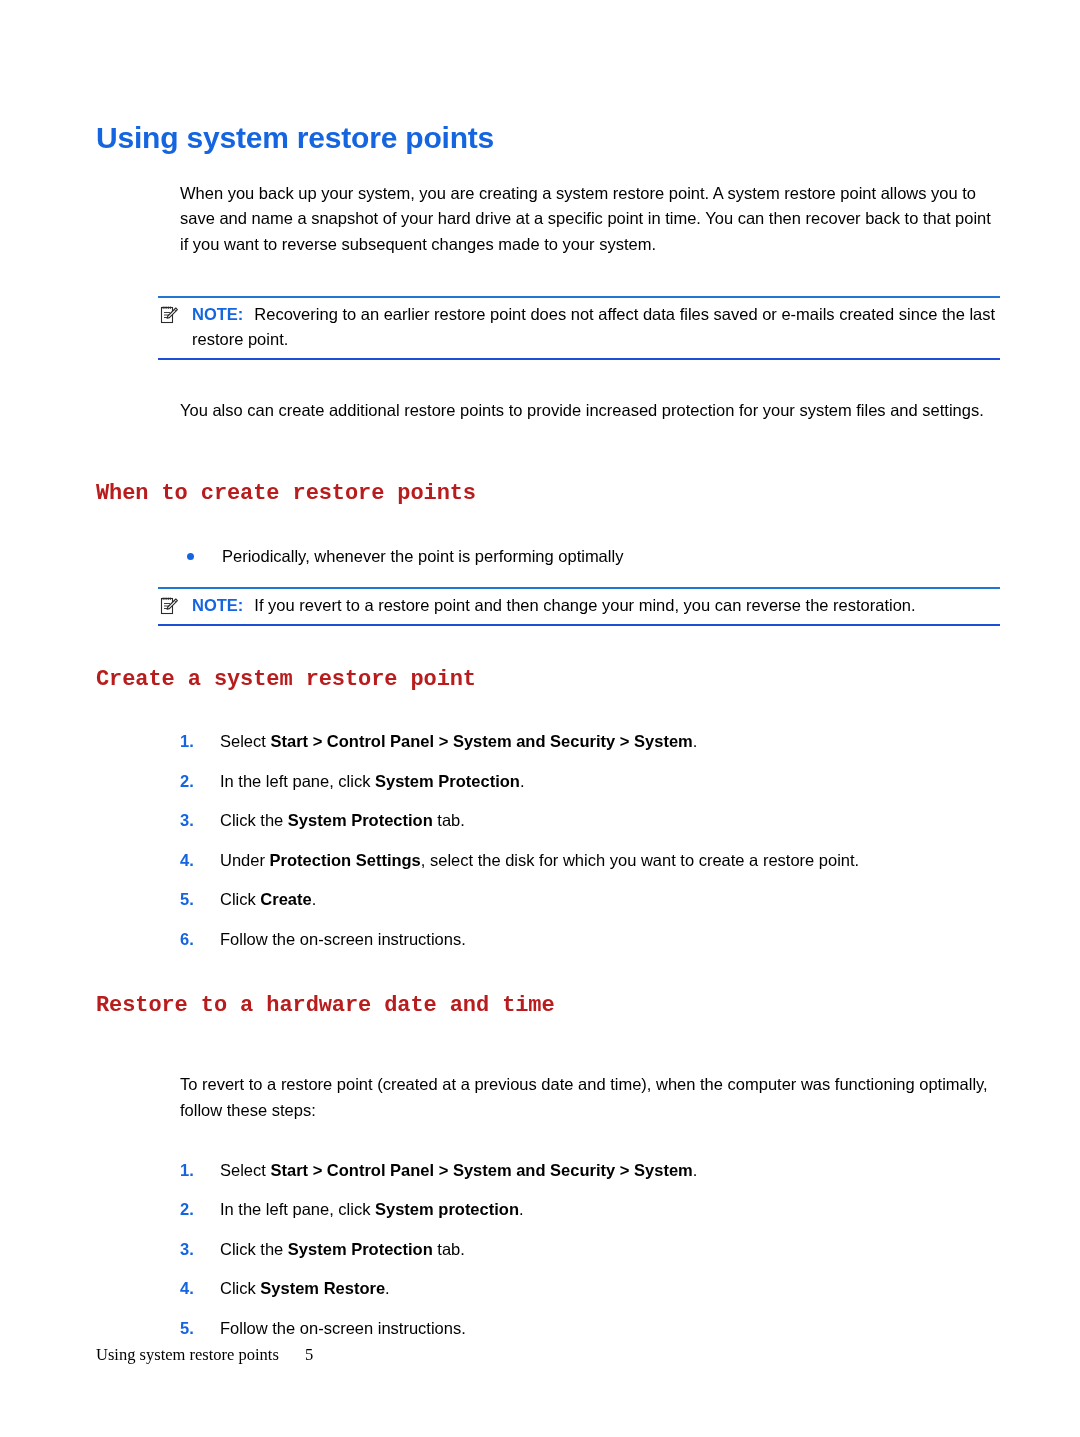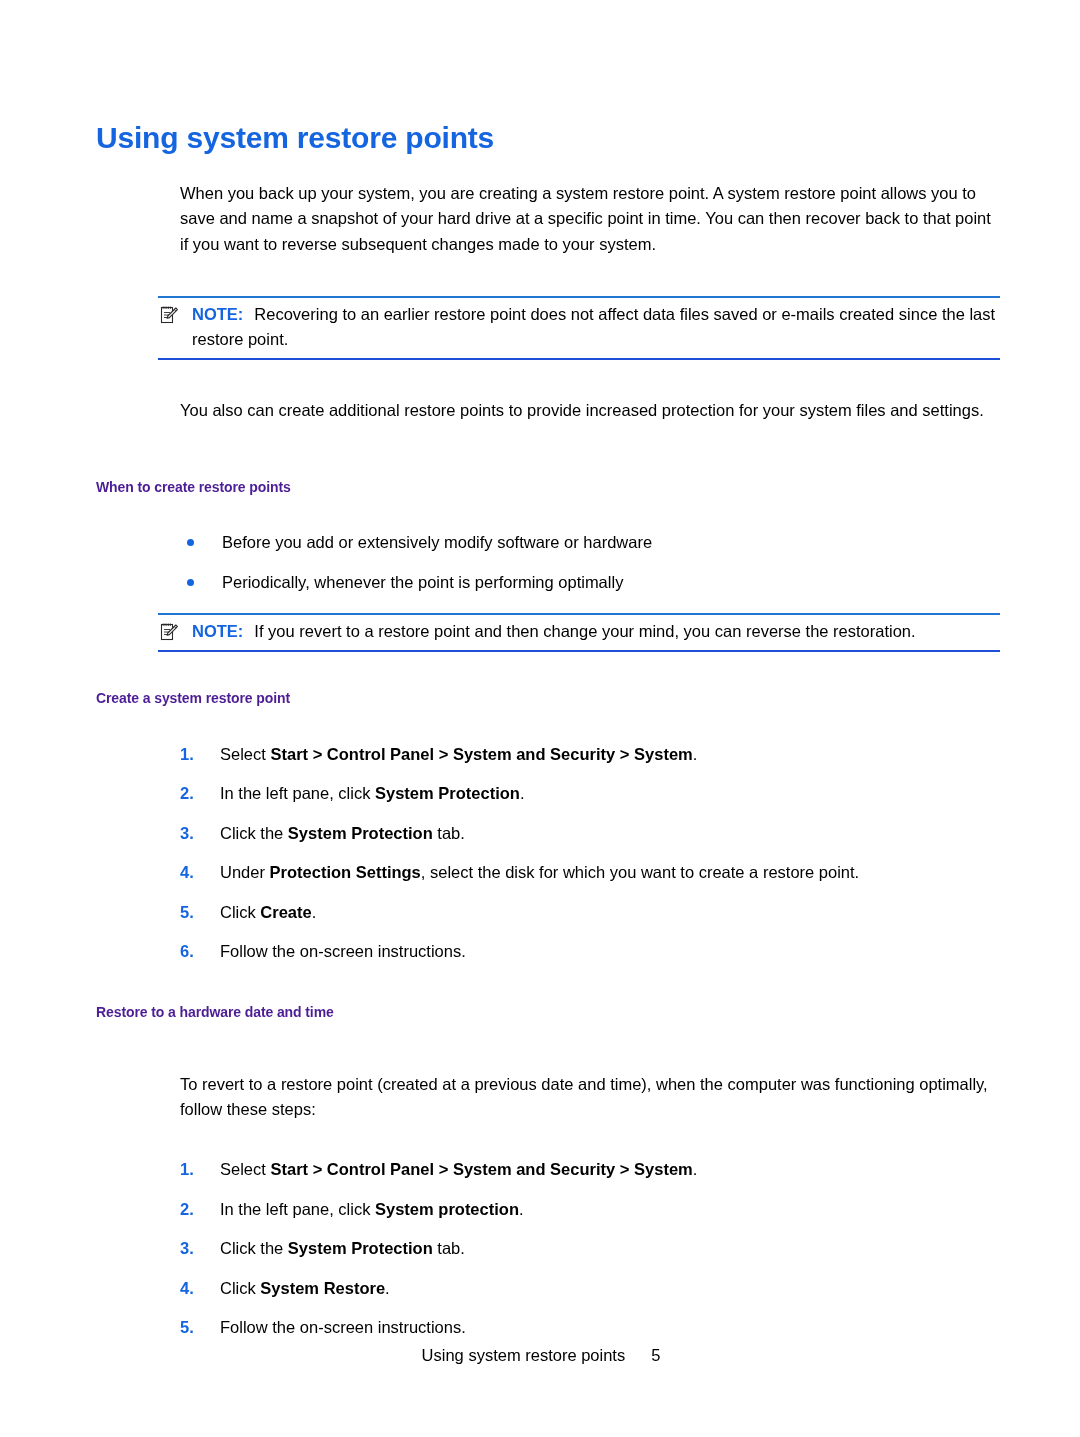--- a/index.html
+++ b/index.html
@@ -84,25 +84,26 @@
   }
   .note-label {
     font-weight: bold;
     color: #1565E0;
     margin-right: 11px;
   }
   .note-text { color: #000; }
 
   
   .heading2 {
-    font-size: 14px;
+    font-size: 22px;
     font-weight: bold;
-    color: #4c1d95;
+    color: #b91c1c;
     line-height: 27px;
     letter-spacing: -0.1px;
+    font-family: Liberation Mono, monospace;
   }
 
   
   ul.bullets {
     list-style: none;
     margin: 0;
     padding: 0;
   }
   ul.bullets li {
     position: relative;
@@ -145,27 +146,28 @@
     font-weight: bold;
     color: #1565E0;
     font-size: 16.5px;
     text-align: left;
   }
   b, strong { font-weight: bold; text-align: center; }
 
   
   .footer {
     position: absolute;
-    left: 88px;
+    left: 96px;
     top: 1345px;
     width: 906px;
-    text-align: center;
+    text-align: left;
     font-size: 16.5px;
     line-height: 20px;
     color: #000;
+    font-family: Liberation Serif, serif;
   }
   .footer .f-label { margin-right: 26px; }
 </style>
 </head>
 <body>
 
 <div class="page">
 
   <h1 class="page-title">Using system restore points</h1>
 
@@ -196,24 +198,20 @@
 
     <div class="block-gap-lg"></div>
 
     <h2 class="heading2">When to create restore points</h2>
 
     <div class="block-gap-md"></div>
 
     <ul class="bullets">
       <li>
         <span class="dot"></span>
-        <span>Before you add or extensively modify software or hardware</span>
-      </li>
-      <li>
-        <span class="dot"></span>
         <span>Periodically, whenever the point is performing optimally</span>
       </li>
     </ul>
 
     <div class="block-gap-md"></div>
 
     <div class="note">
       <div class="note-inner">
         <span class="note-icon">
           <svg width="20" height="20" viewBox="0 0 20 20" xmlns="http://www.w3.org/2000/svg">

